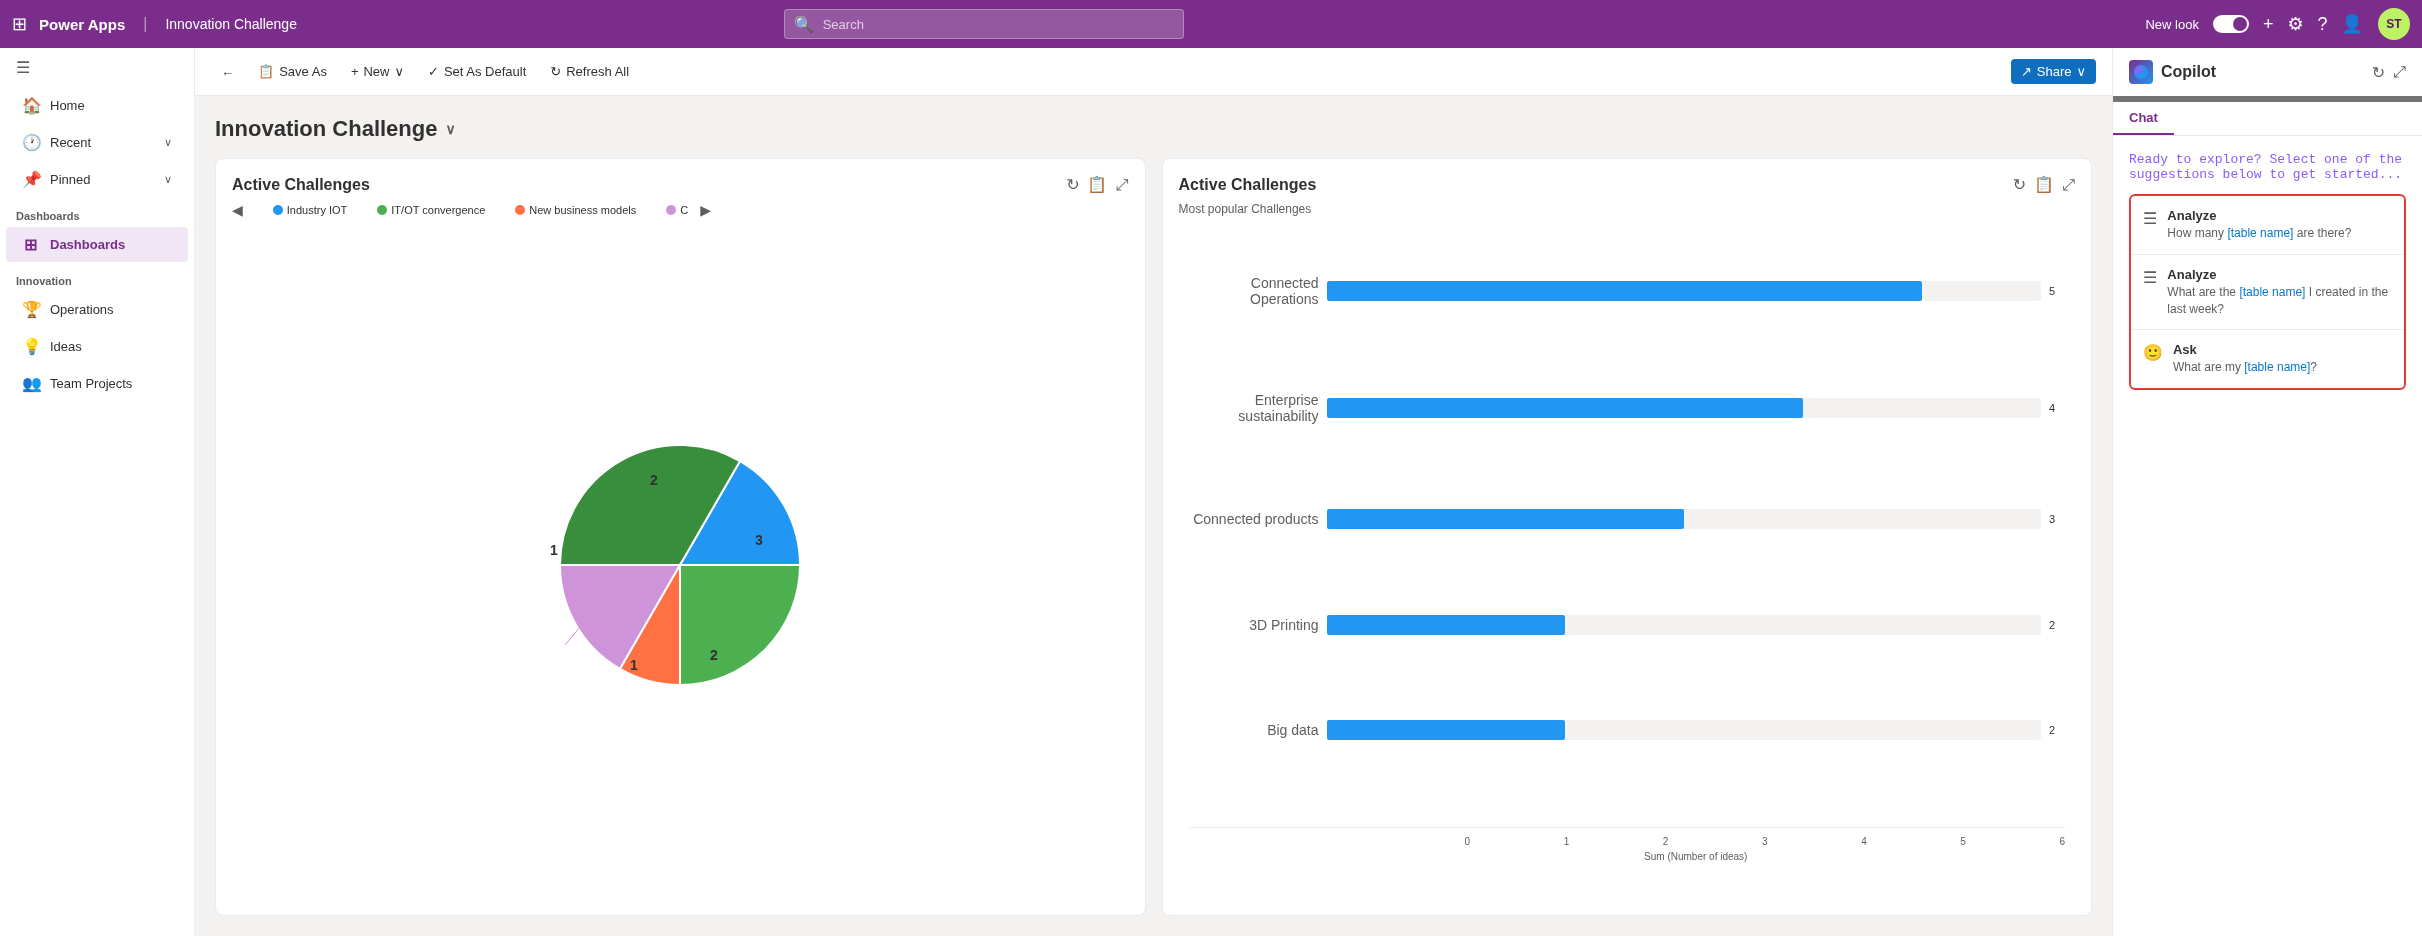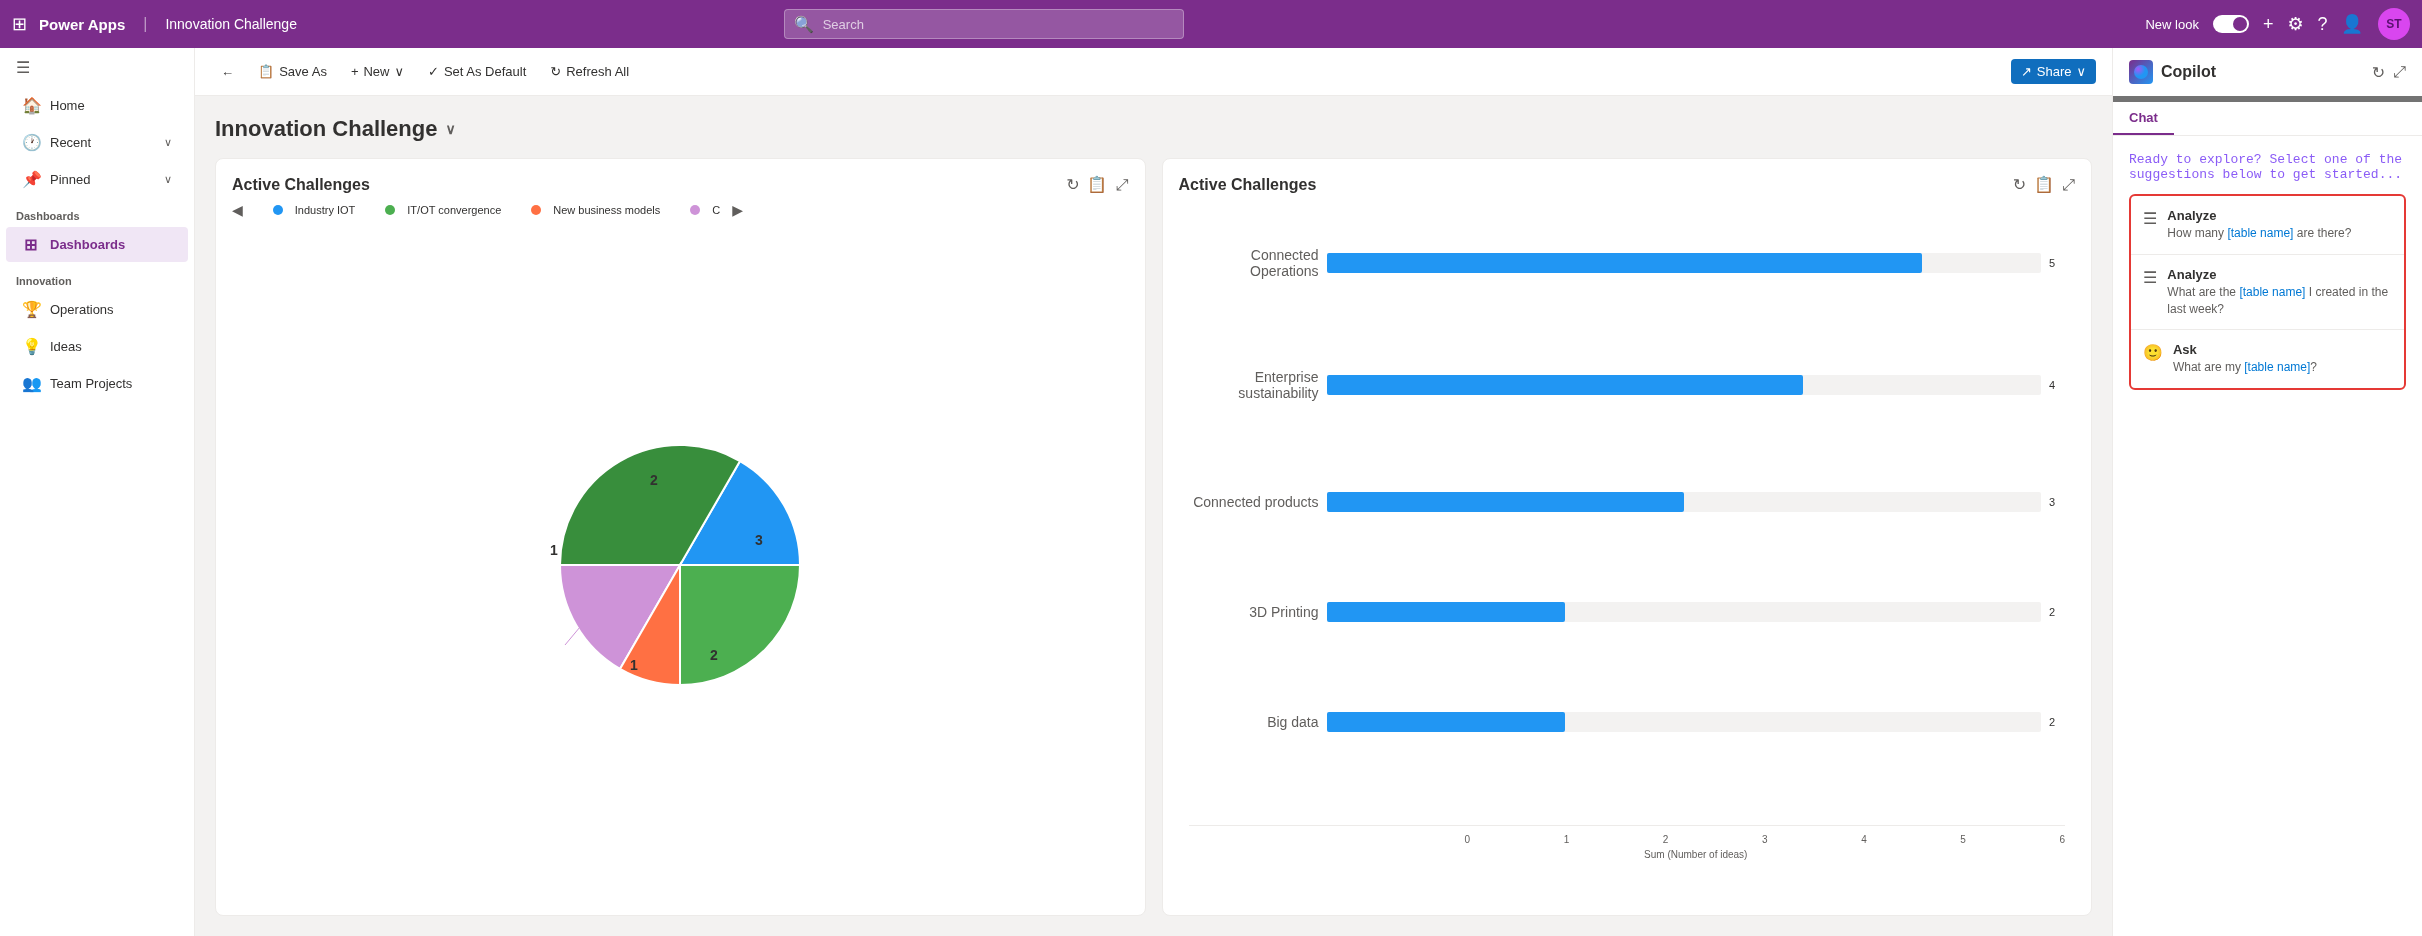--- a/index.html
+++ b/index.html
@@ -39,21 +39,21 @@
       color: white;
       font-size: 13px;
       flex: 1;
     }
     .search-box input::placeholder { color: rgba(255,255,255,0.7); }
     .top-nav-right { display: flex; align-items: center; gap: 14px; margin-left: auto; }
     .new-look-label { color: white; font-size: 13px; }
     .toggle { width: 36px; height: 18px; background: white; border-radius: 9px; position: relative; cursor: pointer; }
     .toggle::after { content: ''; position: absolute; right: 2px; top: 2px; width: 14px; height: 14px; background: #7b2d8b; border-radius: 50%; }
     .nav-icon { color: white; font-size: 18px; cursor: pointer; }
-    .avatar { width: 32px; height: 32px; border-radius: 50%; background: #d946ef; display: flex; align-items: center; justify-content: center; font-size: 12px; font-weight: 600; color: #5a1070; cursor: pointer; }
+    .avatar { width: 32px; height: 32px; border-radius: 50%; background: #bef264; display: flex; align-items: center; justify-content: center; font-size: 12px; font-weight: 600; color: #5a1070; cursor: pointer; }
 
     
     .main-layout { display: flex; flex: 1; overflow: hidden; }
 
     
     .sidebar {
       width: 195px;
       background: white;
       flex-shrink: 0;
       display: flex;
@@ -156,21 +156,21 @@
     
     .pie-legend {
       display: flex;
       align-items: center;
       gap: 12px;
       flex-wrap: wrap;
       margin-bottom: 12px;
       font-size: 11px;
       color: #323130;
     }
-    .legend-item { display: flex; align-items: center; gap: 12px; padding-left: 18px; }
+    .legend-item { display: flex; align-items: center; gap: 4px; padding-left: 18px; }
     .legend-dot { width: 10px; height: 10px; border-radius: 50%; }
     .legend-arrow { font-size: 14px; cursor: pointer; color: #605e5c; }
 
     
     .pie-container { display: flex; align-items: center; justify-content: center; flex: 1; }
 
     
     .bar-chart-subtitle { font-size: 12px; color: #605e5c; margin-bottom: 16px; }
     .bar-chart-container { flex: 1; display: flex; flex-direction: column; justify-content: space-around; padding: 0 10px; }
     .bar-row { display: flex; align-items: center; gap: 8px; margin: 6px 0; }
@@ -409,20 +409,21 @@
 
         <div class="chart-card">
           <div class="chart-header">
             <span class="chart-title">Active Challenges</span>
             <div class="chart-icons">
               <button class="chart-icon-btn">↻</button>
               <button class="chart-icon-btn">📋</button>
               <button class="chart-icon-btn">⤢</button>
             </div>
           </div>
+          <div class="bar-chart-subtitle">Most popular Challenges</div>
           <div class="bar-chart-container">
             <div class="bar-row">
               <span class="bar-label">Connected Operations</span>
               <div class="bar-track">
                 <div class="bar-fill" style="width: calc(5/6 * 100%)"></div>
               </div>
               <span class="bar-value">5</span>
             </div>
             <div class="bar-row">
               <span class="bar-label">Enterprise sustainability</span>

